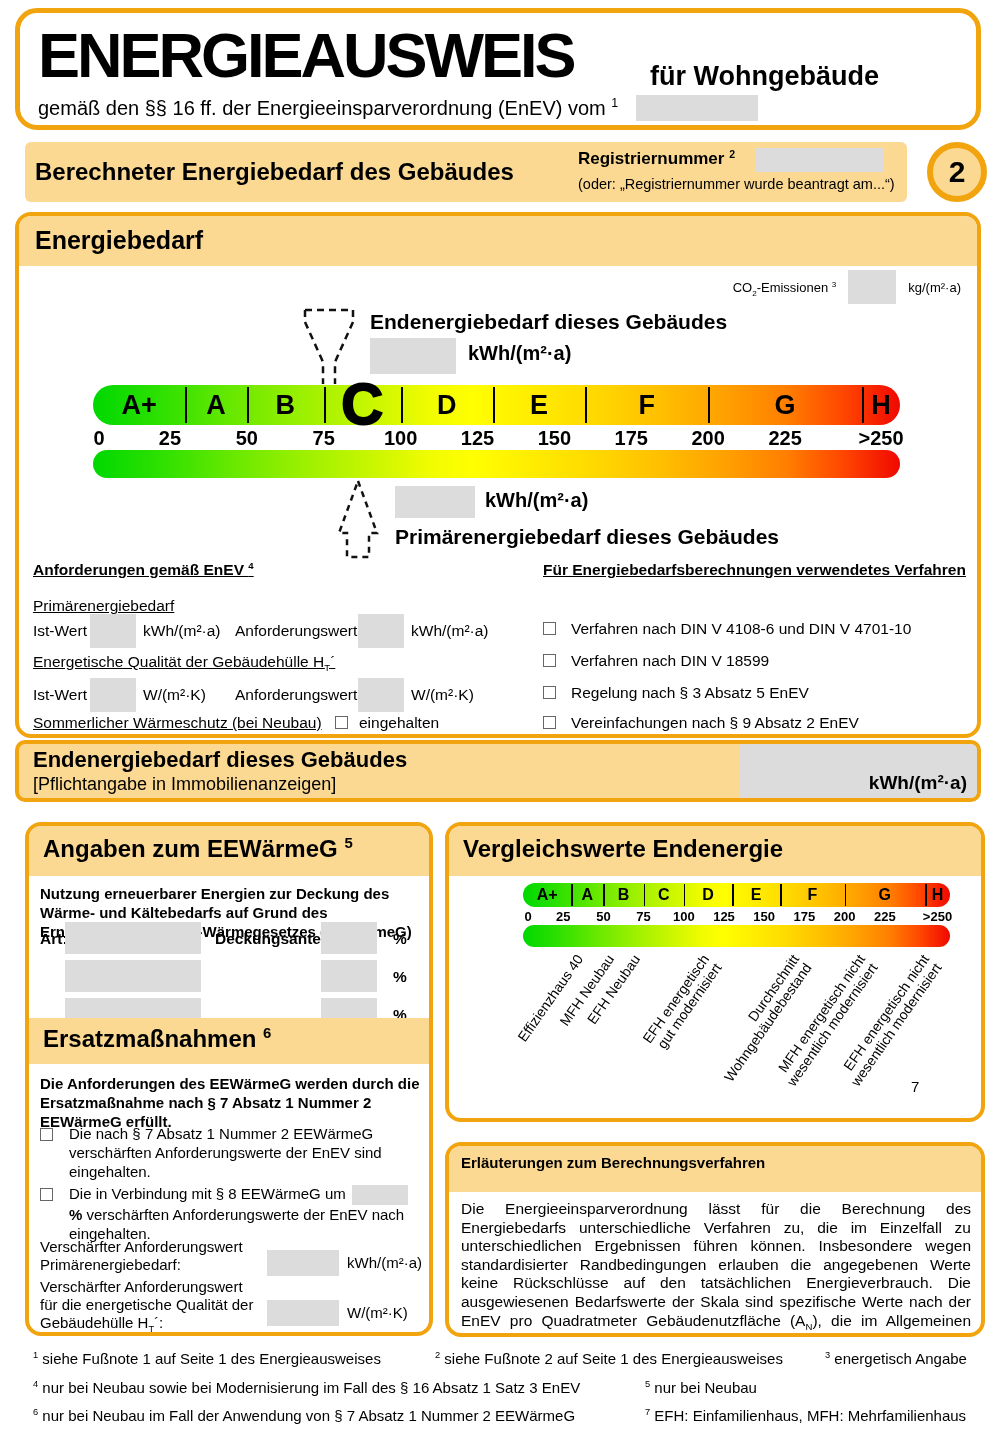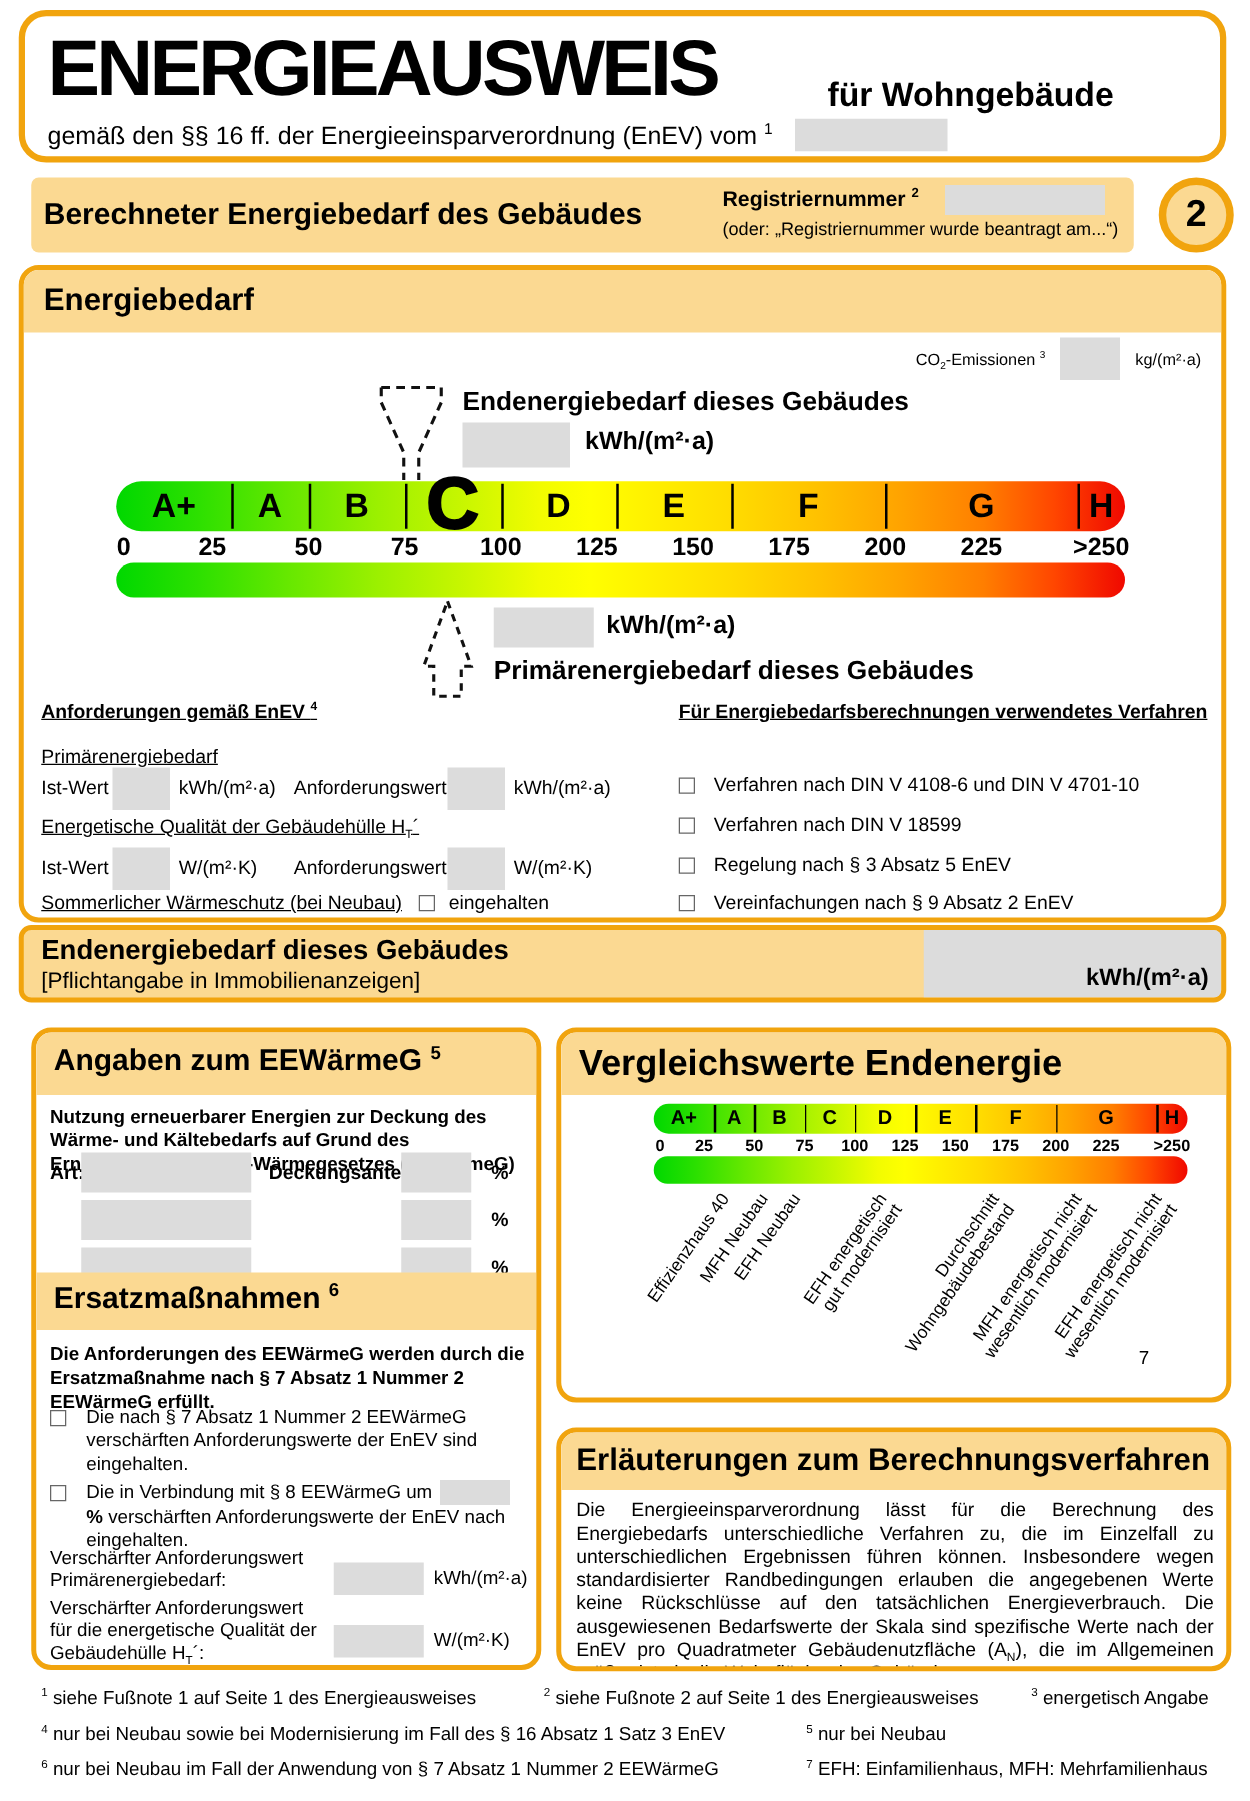--- a/index.html
+++ b/index.html
@@ -14,21 +14,21 @@
   .abs{position:absolute;}
   sup{font-size:62%;vertical-align:super;line-height:0;}
   sub{font-size:62%;vertical-align:sub;line-height:0;}
   .gray-field{position:absolute;background:var(--gray);}
   .cb{position:absolute;width:13px;height:13px;border:1.5px solid #666;background:#fff;}
   .b{font-weight:bold;}
 
   
   .header-box{left:15px;top:8px;width:966px;height:122px;border:5px solid var(--orange);border-radius:22px;background:#fff;}
   .main-title{left:18px;top:6px;font-size:63px;font-weight:bold;letter-spacing:-3px;white-space:nowrap;}
-  .main-subtitle{left:630px;top:48px;font-size:27px;font-weight:bold;white-space:nowrap;margin-left:12px;}
+  .main-subtitle{left:630px;top:48px;font-size:27px;font-weight:bold;white-space:nowrap;}
   .law-line{left:18px;top:82px;font-size:20px;white-space:nowrap;}
   .law-field{display:inline-block;width:122px;height:26px;background:var(--gray);vertical-align:-6px;margin-left:12px;}
 
   
   .reg-band{left:25px;top:142px;width:882px;height:60px;background:var(--band);border-radius:6px;}
   .reg-title{left:10px;top:16px;font-size:24px;font-weight:bold;white-space:nowrap;}
   .reg-line1{left:553px;top:6px;font-size:17px;font-weight:bold;white-space:nowrap;}
   .reg-field{display:inline-block;width:128px;height:24px;background:var(--gray);vertical-align:middle;margin-left:16px;}
   .reg-line2{left:553px;top:34px;font-size:14.5px;white-space:nowrap;}
   .page-badge{left:927px;top:142px;width:60px;height:60px;border:6px solid var(--orange);border-radius:50%;background:var(--band);display:flex;align-items:center;justify-content:center;font-size:30px;font-weight:bold;}
@@ -79,31 +79,31 @@
   .intro{font-size:15px;font-weight:bold;line-height:19px;}
   .band2{position:absolute;left:0;top:192px;right:0;height:46px;background:var(--band);}
   .band2 .band-title{position:absolute;left:14px;top:7px;font-size:24px;}
   .cb-text{font-size:15px;line-height:19px;}
   .inline-field{display:inline-block;width:56px;height:20px;background:var(--gray);vertical-align:middle;margin:0 6px;}
   .versch{font-size:15px;line-height:18px;}
 
   
   .box-vgl{left:445px;top:822px;width:540px;height:300px;}
   .box-vgl .frame-band{height:50px;}
-  .box-vgl .band-title{position:absolute;left:14px;top:9px;font-size:29px;}
+  .box-vgl .band-title{position:absolute;left:14px;top:9px;font-size:24px;}
   .vgl-bar{left:74px;top:57px;width:427px;height:24px;border-radius:12px;}
   .vgl-ticks{position:absolute;left:74px;top:83px;width:427px;height:15px;}
   .vgl-bottom{left:74px;top:99px;width:427px;height:22px;border-radius:11px;}
   .rot-layer{position:absolute;left:74px;top:0;width:427px;height:292px;}
   .rot-label{position:absolute;width:195px;text-align:right;font-size:14px;line-height:15px;transform:rotate(-55deg);transform-origin:100% 0;white-space:nowrap;}
   .vgl-fn{position:absolute;left:462px;top:252px;font-size:15px;}
 
   .box-erl{left:445px;top:1142px;width:540px;height:195px;}
   .box-erl .frame-band{height:46px;}
-  .box-erl .band-title{position:absolute;left:12px;top:8px;font-size:25px;}
+  .box-erl .band-title{position:absolute;left:12px;top:8px;font-size:15px;}
   .erl-para{position:absolute;left:12px;top:54px;width:510px;font-size:15.5px;line-height:18.6px;text-align:justify;}
 
   .footnote{font-size:15px;white-space:nowrap;}
   svg.pointer{position:absolute;}
 </style>
 </head>
 <body>
 
 <div class="page">
 

